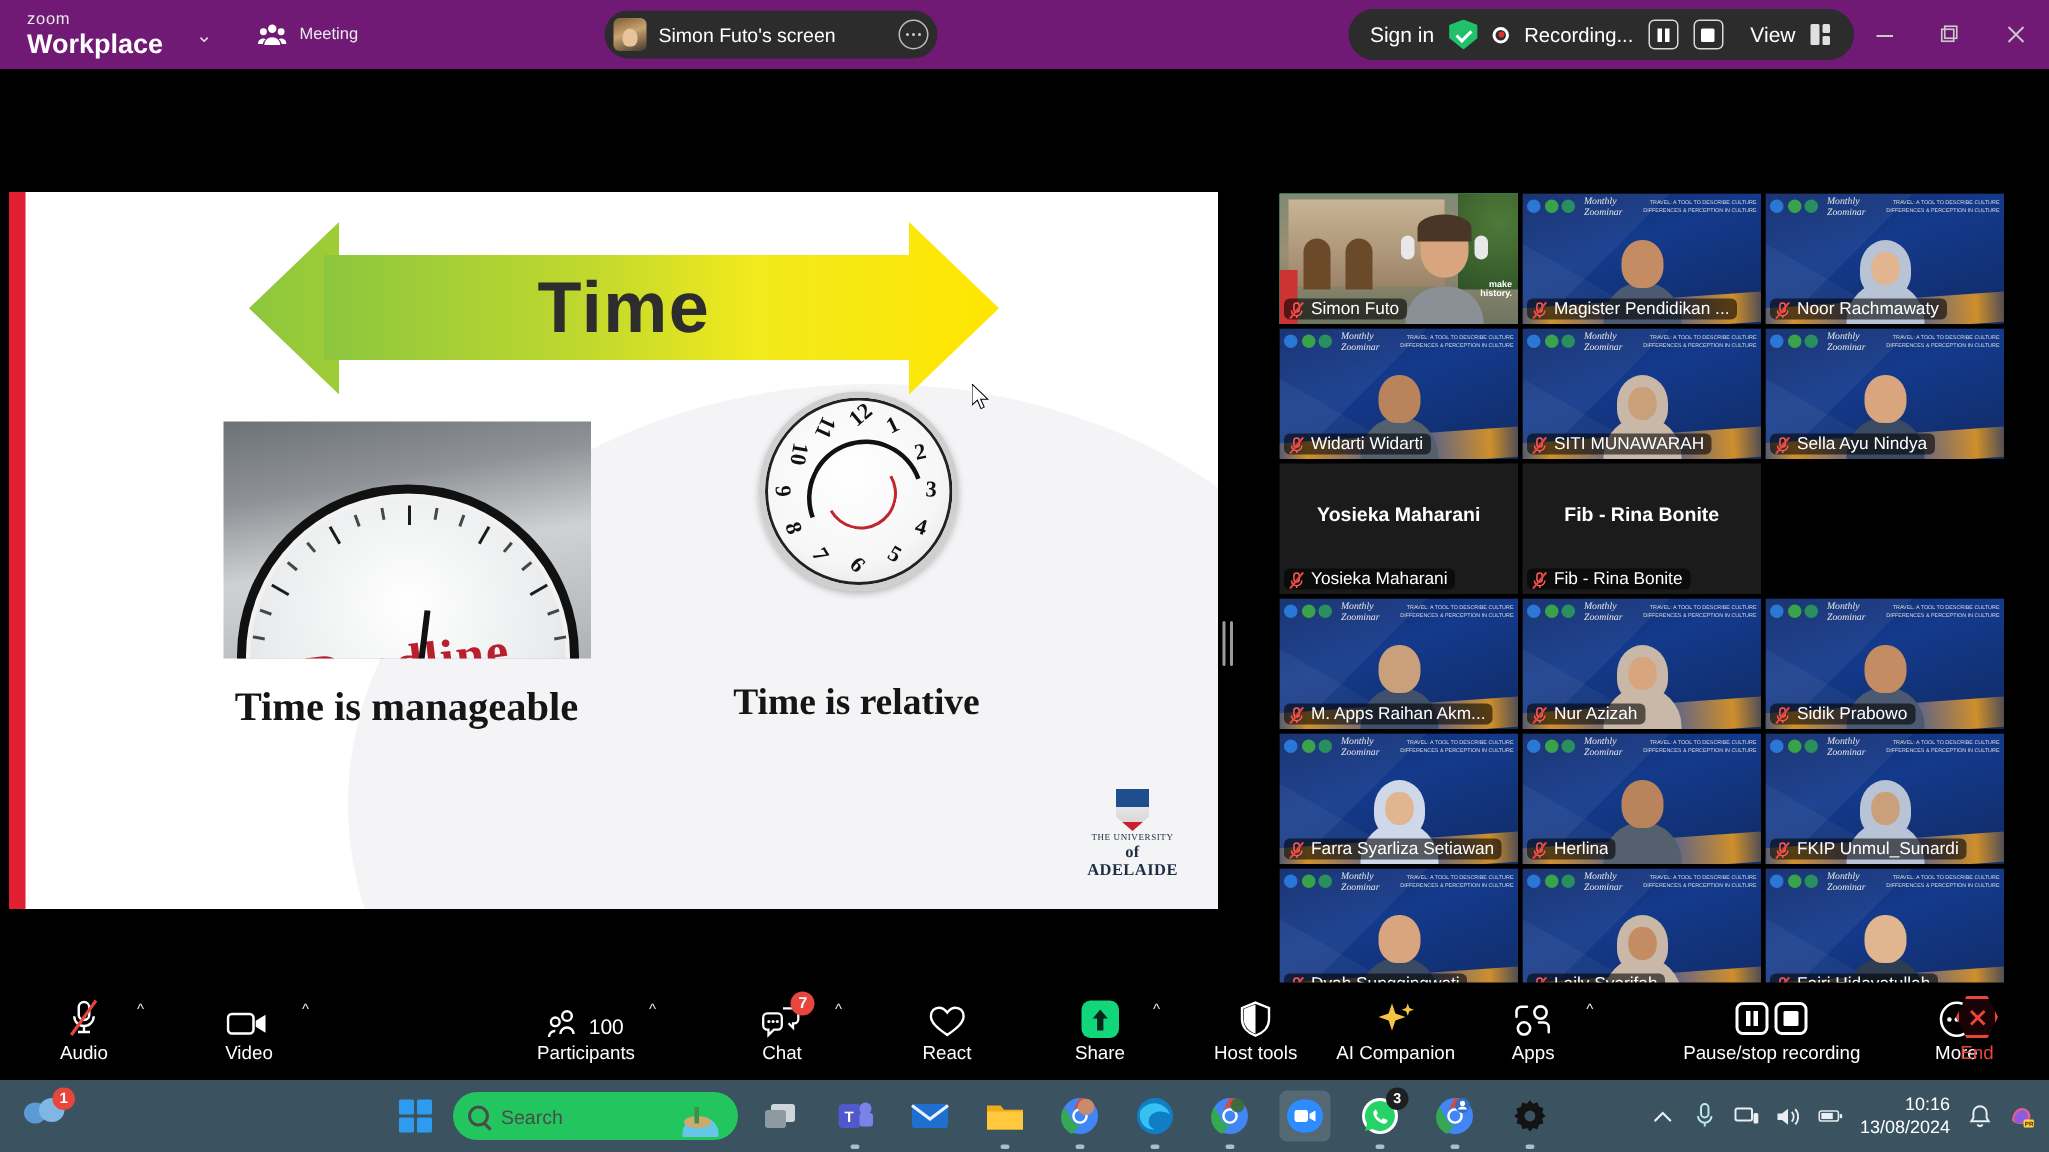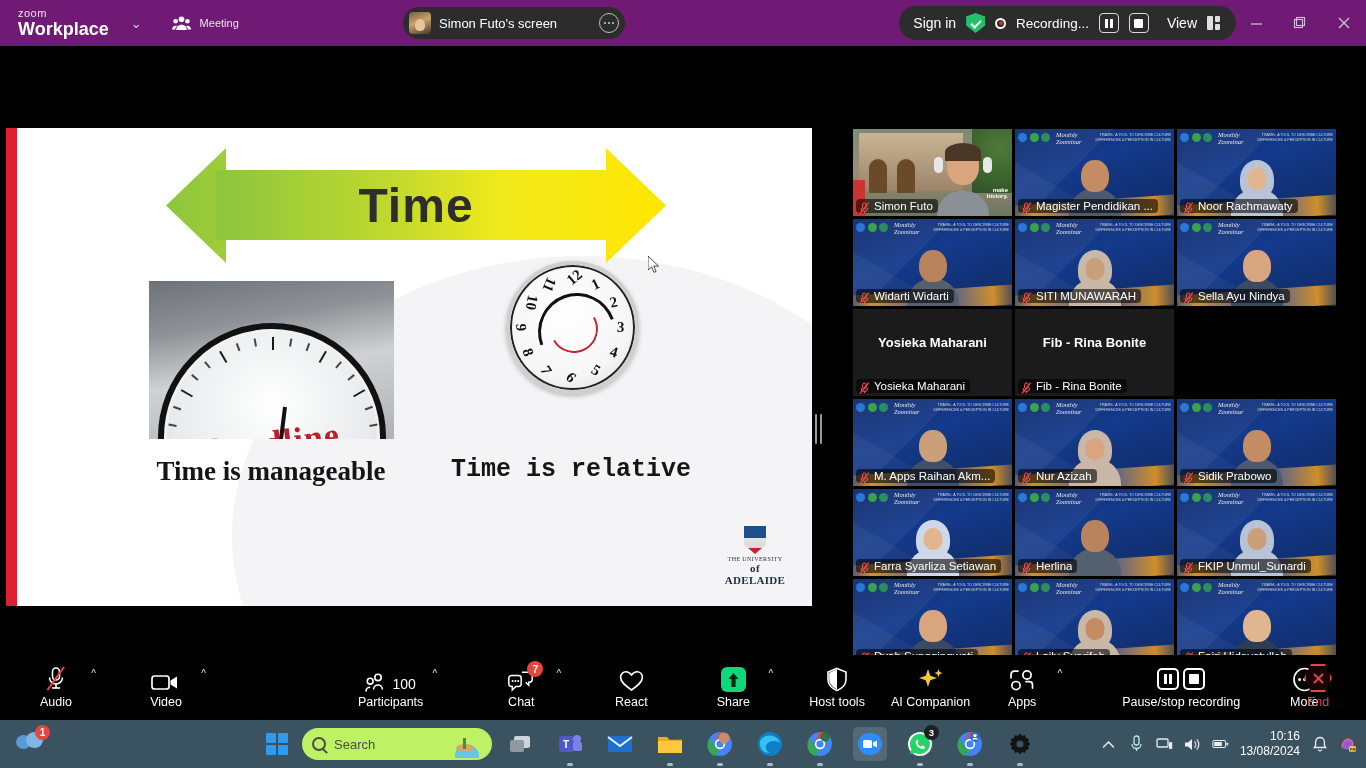--- a/index.html
+++ b/index.html
@@ -140,21 +140,21 @@
     position:absolute; left:40px; top:40px; width:48px;height:48px;
     border:2px solid #c1262f; border-radius:50%;
     border-top-color:transparent; border-left-color:transparent; transform:rotate(15deg);
   }
   .cap-left{
     position:absolute; left:145px; top:327px; width:240px; text-align:center;
     font-family:"Liberation Serif",serif; font-weight:bold; font-size:27px; color:#151515; line-height:1.22;
   }
   .cap-right{
     position:absolute; left:420px; top:327px; width:290px; text-align:center;
-    font-family:Liberation Mono, monospace; font-weight:bold; font-size:25px; color:#151515;
+    font-family:Liberation Serif, serif; font-weight:bold; font-size:25px; color:#151515;
   }
   .uni-logo{ position:absolute; left:718px; top:398px; width:62px; text-align:center; }
   .uni-crest{
     width:22px;height:28px;margin:0 auto 2px;
     background:linear-gradient(180deg,#1f4e8c 0%,#1f4e8c 42%,#e6e6e6 42%,#d8d8d8 78%,#c8202e 78%);
     clip-path:polygon(0 0,100% 0,100% 66%,50% 100%,0 66%);
   }
   .uni-l1{ font-size:6px; color:#1d2d44; letter-spacing:.4px; font-family:"Liberation Serif",serif;}
   .uni-l2{ font-size:11px; color:#1d2d44; font-family:"Liberation Serif",serif; font-weight:bold; letter-spacing:.3px;}
 
@@ -262,21 +262,21 @@
   .weather .b1{ position:absolute; left:2px; top:6px; width:15px;height:14px;border-radius:50%;background:#5b9bd5;}
   .weather .b2{ position:absolute; left:12px; top:3px; width:17px;height:16px;border-radius:50%;background:#7fb6e3;}
   .weather .badge1{
     position:absolute; right:-2px; top:-4px; width:15px;height:15px;border-radius:50%;
     background:#e8453c;color:#fff;font-size:10px;display:flex;align-items:center;justify-content:center;font-weight:bold;
   }
   .tb-center{ position:absolute; left:266px; display:flex; align-items:center; gap:6px; }
   .winlogo{ width:22px;height:22px; display:grid; grid-template-columns:1fr 1fr; grid-gap:2.5px; }
   .winlogo span{ background:#2f9bef; border-radius:1px;}
   .searchbox{
-    width:190px;height:32px;border-radius:16px;background:#bef264;
+    width:190px;height:32px;border-radius:16px;background:#22c55e;
     display:flex;align-items:center;padding:16px 10px;gap:8px; margin-left:8px; position:relative; overflow:hidden;
   }
   .searchbox .sq{ width:14px;height:14px;border:2px solid #4a4a4a;border-radius:50%; position:relative;flex:none;}
   .searchbox .sq:after{content:"";position:absolute;right:-4px;bottom:-3px;width:6px;height:2px;background:#4a4a4a;transform:rotate(45deg);}
   .searchbox .stxt{ font-size:13px;color:#4b4b4b;}
   .searchbox .isle{
     position:absolute; right:4px; bottom:2px; width:42px;height:22px;
     background:radial-gradient(ellipse at 50% 90%, #67c6e8 0 40%, transparent 41%);
   }
   .searchbox .isle:before{content:"";position:absolute;left:10px;bottom:6px;width:18px;height:8px;border-radius:50%;background:#cfa96a;}

